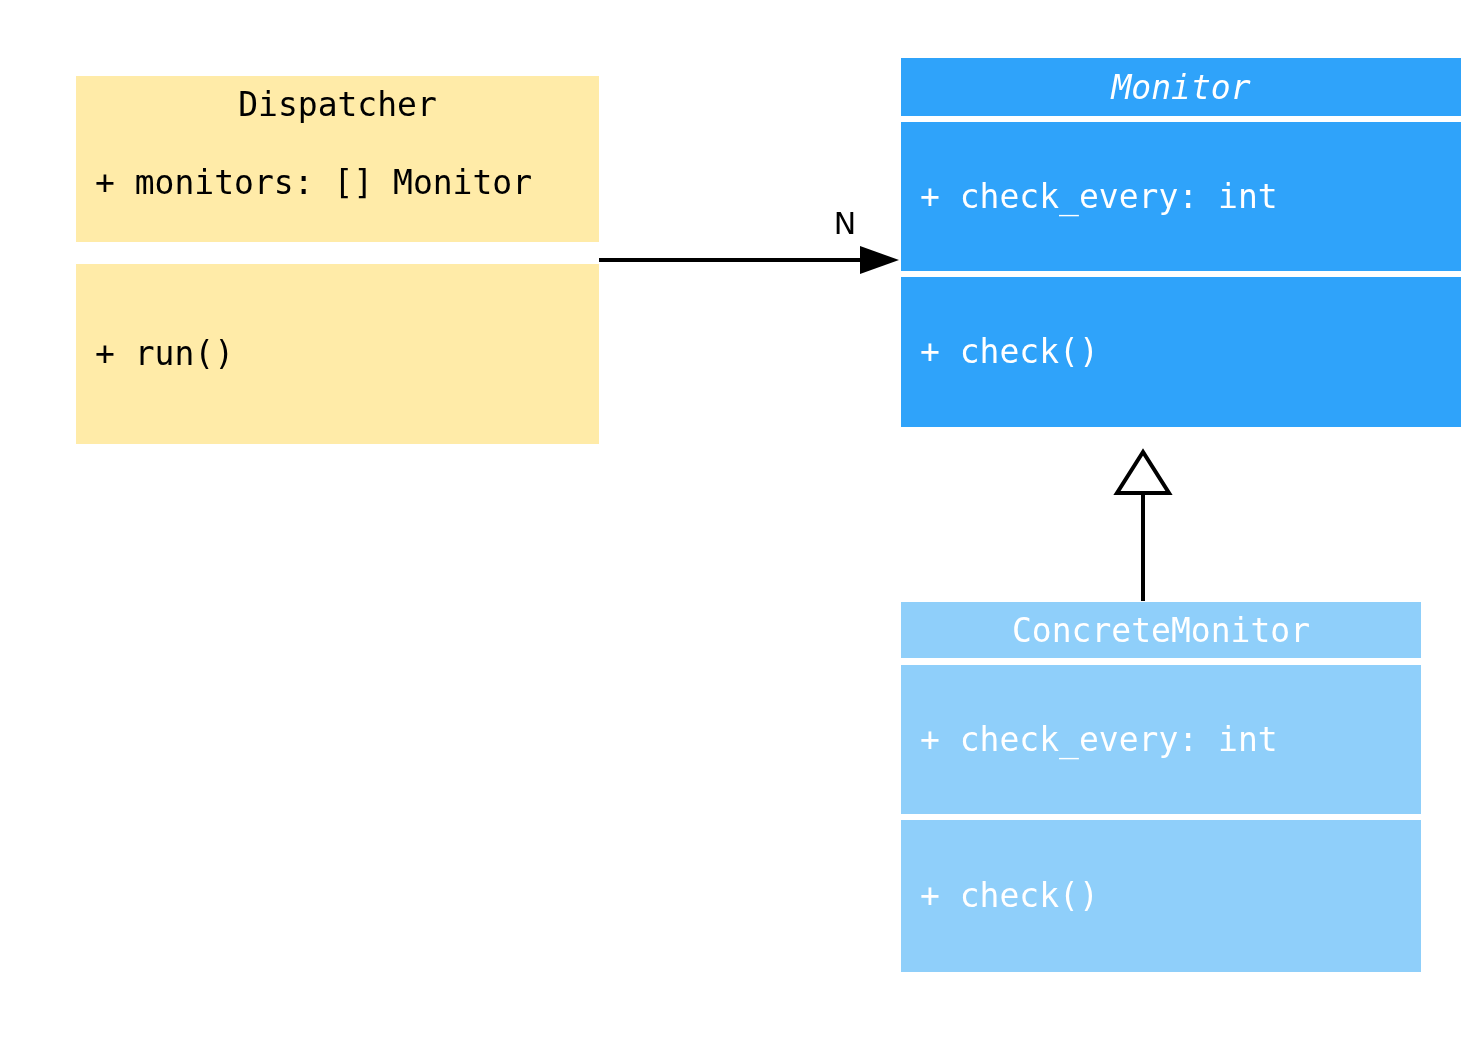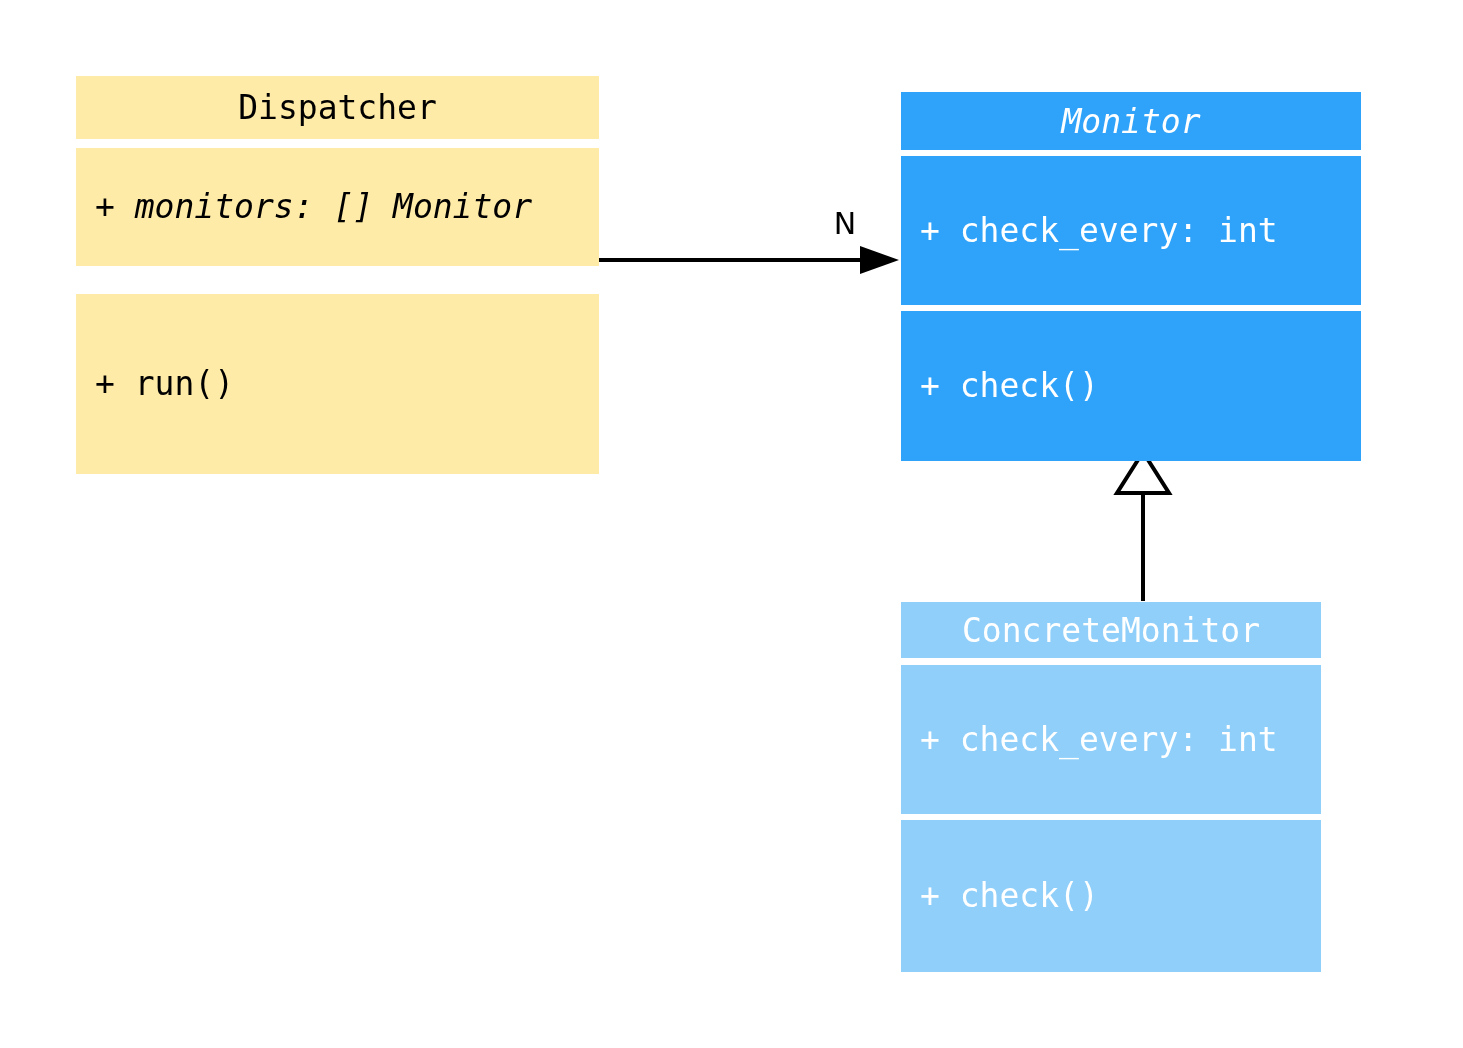--- a/index.html
+++ b/index.html
@@ -41,30 +41,30 @@
     padding-left: 19px;
     font-size: 33px;
     line-height: 34px;
     white-space: pre;
   }
   .italic {
     font-style: italic;
   }
   
   .dispatcher { left: 76px; top: 76px; width: 523px; height: 368px; }
-  .dispatcher .header  { top: 0;     height: 63px; }
-  .dispatcher .attrs   { top: 72px;  height: 118px; font-style: italic; }
+  .dispatcher .header  { top: 0;     height: 56px; }
+  .dispatcher .attrs   { top: 48px;  height: 118px; }
   .dispatcher .methods { top: 188px; height: 180px; }
   
-  .monitor { left: 901px; top: 92px; width: 460px; height: 369px; }
+  .monitor { left: 901px; top: 58px; width: 560px; height: 369px; }
   .monitor .header  { top: 0;     height: 58px; }
   .monitor .attrs   { top: 64px;  height: 149px; }
   .monitor .methods { top: 219px; height: 150px; }
   
-  .concrete-monitor { left: 901px; top: 602px; width: 420px; height: 370px; }
+  .concrete-monitor { left: 901px; top: 602px; width: 520px; height: 370px; }
   .concrete-monitor .header  { top: 0;     height: 56px; }
   .concrete-monitor .attrs   { top: 63px;  height: 149px; }
   .concrete-monitor .methods { top: 218px; height: 152px; }
   
   .label-n {
     position: absolute;
     left: 805px;
     top: 206px;
     width: 80px;
     text-align: center;
@@ -89,21 +89,21 @@
     </g>
   </svg>
 
   <div class="label-n">N</div>
 
   <div class="uml-class dispatcher" style="color: rgb(0, 0, 0);">
     <div class="sec header" style="background-color: rgb(255, 235, 168);">Dispatcher</div>
     <div class="sec body-sec attrs" style="background-color: rgb(255, 235, 168);">
       <div>+ monitors: [] Monitor</div>
     </div>
-    <div class="sec body-sec methods" style="background-color: rgb(255, 235, 168); margin-top: 30px;">
+    <div class="sec body-sec methods" style="background-color: rgb(255, 235, 168);">
       <div>+ run()</div>
     </div>
   </div>
 
   <div class="uml-class monitor" style="color: rgb(255, 255, 255);">
     <div class="sec header italic" style="background-color: rgb(47, 163, 250);">Monitor</div>
     <div class="sec body-sec attrs" style="background-color: rgb(47, 163, 250);">
       <div>+ check_every: int</div>
     </div>
     <div class="sec body-sec methods" style="background-color: rgb(47, 163, 250);">

